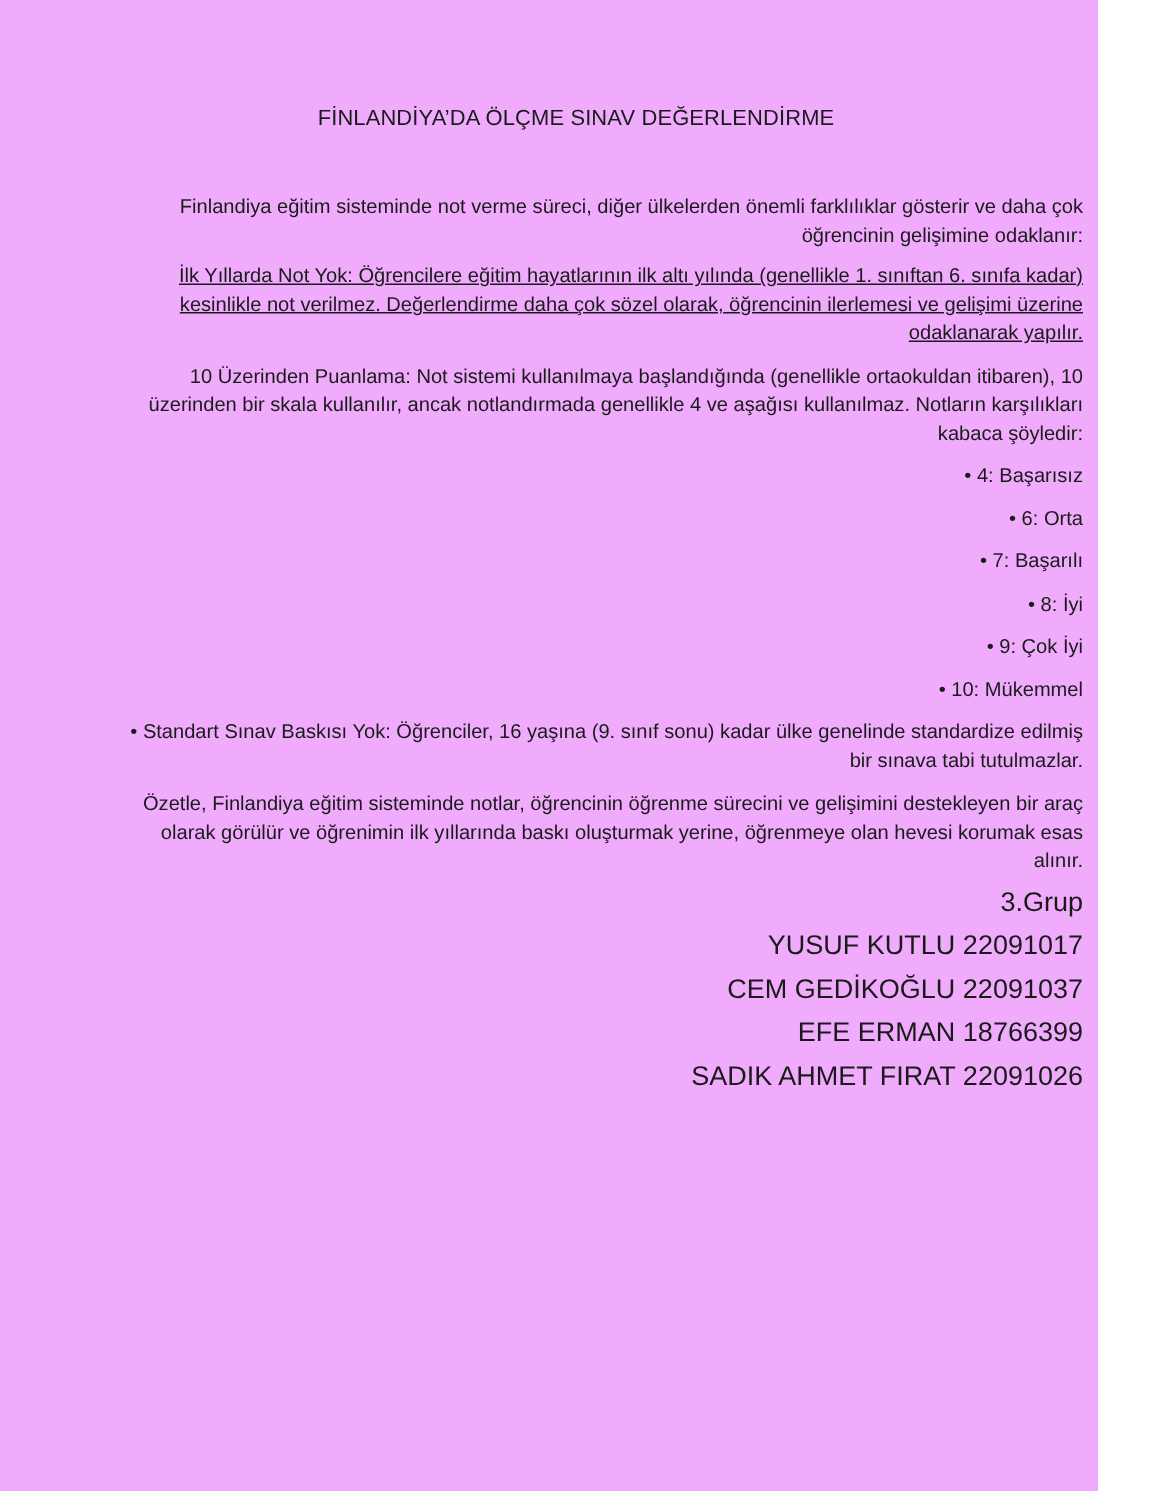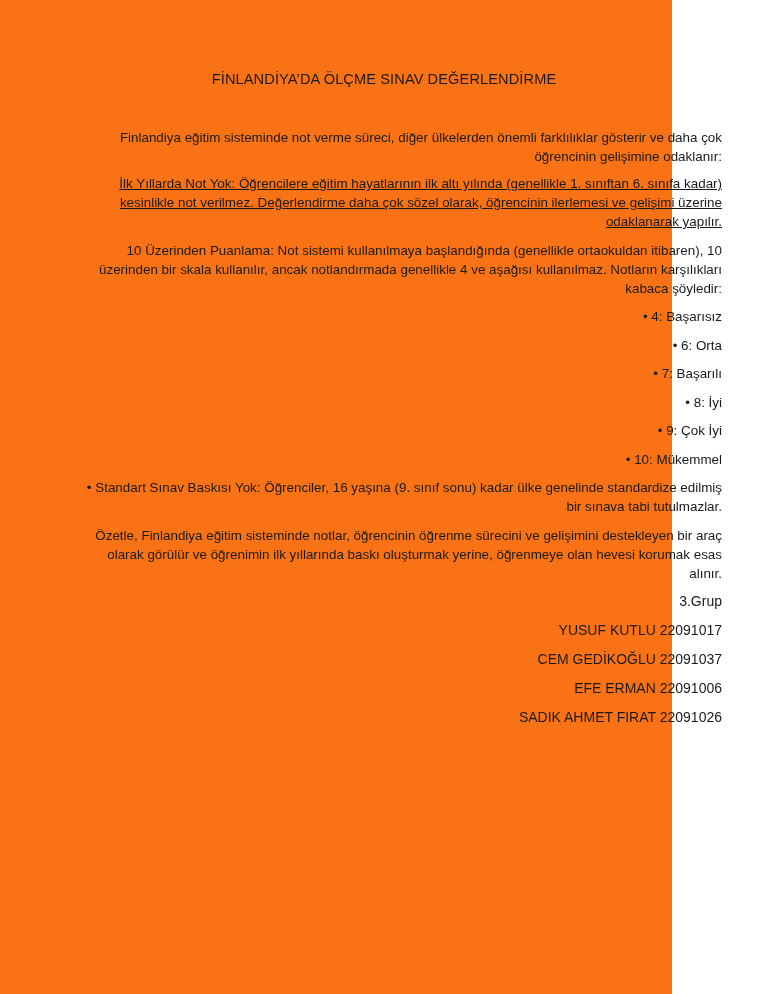--- a/index.html
+++ b/index.html
@@ -1,24 +1,24 @@
 <!DOCTYPE html>
 <html><head>
 <meta charset="utf-8">
 <style>
   html, body { margin: 0; padding: 0; background: #ffffff; }
   body { width: 768px; height: 994px; position: relative; overflow: hidden;
          font-family: "Liberation Sans", sans-serif; color: #1a1a1a; }
-  .page { position: absolute; left: 0; top: 0; width: 672px; height: 994px; background: #f97316; }
+  .page { position: absolute; left: 0; top: 0; width: 732px; height: 994px; background: #f0abfc; }
   .title { position: absolute; top: 71px; left: 0; width: 768px; text-align: center;
            font-size: 14.6px; letter-spacing: 0.1px; }
   .body { position: absolute; left: 72px; top: 128px; width: 650px; font-size: 13.4px; line-height: 19px; }
   .body p { margin: 0 0 9.5px 0; text-align: right; }
   .body p.indent { text-indent: 3px; text-decoration: underline; }
-  .body p.small { font-size: 14px; margin-bottom: 10px; line-height: 19px; }
+  .body p.small { font-size: 18px; margin-bottom: 10px; line-height: 19px; }
   .gap-after-intro { margin-bottom: 8px !important; }
 </style>
 </head>
 <body>
 
 <div class="page">
   <div class="title">FİNLANDİYA’DA ÖLÇME SINAV DEĞERLENDİRME</div>
 
   <div class="body">
     <p class="gap-after-intro">Finlandiya eğitim sisteminde not verme süreci, diğer ülkelerden önemli farklılıklar gösterir ve daha çok öğrencinin gelişimine odaklanır:</p>
@@ -31,16 +31,16 @@
     <p>• 8: İyi</p>
     <p>• 9: Çok İyi</p>
     <p>• 10: Mükemmel</p>
 
     <p>• Standart Sınav Baskısı Yok: Öğrenciler, 16 yaşına (9. sınıf sonu) kadar ülke genelinde standardize edilmiş bir sınava tabi tutulmazlar.</p>
     <p>Özetle, Finlandiya eğitim sisteminde notlar, öğrencinin öğrenme sürecini ve gelişimini destekleyen bir araç olarak görülür ve öğrenimin ilk yıllarında baskı oluşturmak yerine, öğrenmeye olan hevesi korumak esas alınır.</p>
 
     <p class="small">3.Grup</p>
     <p class="small">YUSUF KUTLU 22091017</p>
     <p class="small">CEM GEDİKOĞLU 22091037</p>
-    <p class="small">EFE ERMAN 22091006</p>
+    <p class="small">EFE ERMAN 18766399</p>
     <p class="small">SADIK AHMET FIRAT 22091026</p>
   </div>
 </div>
 
 </body></html>

